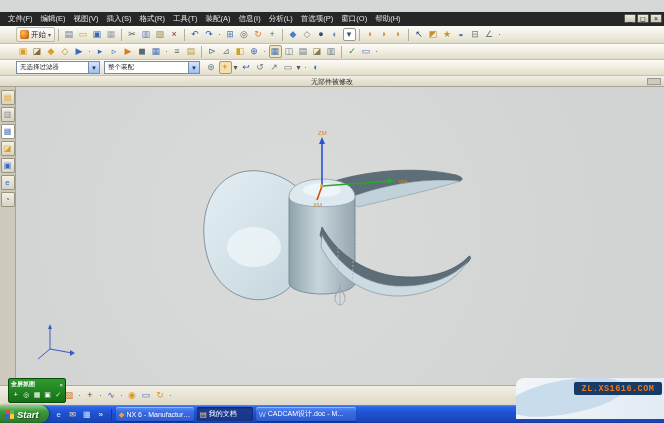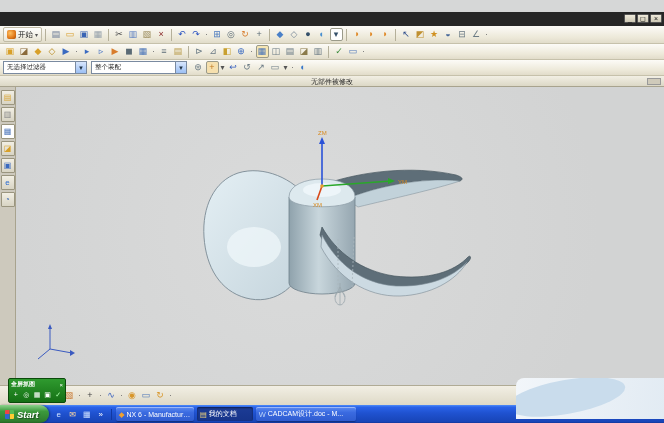--- a/index.html
+++ b/index.html
@@ -20,21 +20,21 @@
     background:linear-gradient(#bdbdbd,#7d7d7d); color:#111; border:1px solid #555; border-radius:1px; }
 
   
   .menubar { position:absolute; left:0; top:12px; right:0; height:14px; background:#262626;
     display:flex; align-items:center; padding-left:4px; }
   .menu-item { color:#e8e8e8; font-size:7.5px; padding:0 4px; white-space:nowrap; }
   .mdi-controls { position:absolute; right:2px; top:2px; display:flex; gap:1px; }
   .mdi-controls .win-btn { background:linear-gradient(#efeadb,#cdc8b4); }
 
   
-  .tb { position:absolute; left:0; right:0; display:flex; align-items:center; padding-left:3px;
+  .tb { position:absolute; left:0; right:0; display:flex; align-items:center; padding-left:16px;
     background:linear-gradient(#fcfbf7,#ece8d8 70%,#e1dcca); border-bottom:1px solid #c6c1ab; }
   .tb1 { top:26px; height:18px; }
   .tb2 { top:44px; height:16px; }
   .tb3 { top:60px; height:16px; }
   .tb-icons { display:flex; align-items:center; }
   .icon { width:13px; height:13px; margin:0 .5px; display:inline-flex; align-items:center;
     justify-content:center; font-size:9px; line-height:13px; border-radius:2px; }
   .icon.plain { width:6px; font-size:8px; }
   .icon.boxed { border:1px solid #9a9a8a; background:#fff; }
   .tb-sep { width:1px; height:12px; background:#b5b09a; margin:0 3px; display:inline-block; }
@@ -128,20 +128,34 @@
   .task-btn .t-ico { font-size:7.5px; flex:0 0 auto; }
   .task-btn .t-label { overflow:hidden; text-overflow:ellipsis; }
 </style>
 </head>
 <body>
 
 <div class="app">
 
 
   <div class="menubar">
+    <span style="display:flex">
+        <span class="menu-item">文件(F)</span>
+        <span class="menu-item">编辑(E)</span>
+        <span class="menu-item">视图(V)</span>
+        <span class="menu-item">插入(S)</span>
+        <span class="menu-item">格式(R)</span>
+        <span class="menu-item">工具(T)</span>
+        <span class="menu-item">装配(A)</span>
+        <span class="menu-item">信息(I)</span>
+        <span class="menu-item">分析(L)</span>
+        <span class="menu-item">首选项(P)</span>
+        <span class="menu-item">窗口(O)</span>
+        <span class="menu-item">帮助(H)</span>
+      </span>
     <span class="mdi-controls">
         <span class="win-btn">_</span>
         <span class="win-btn">◻</span>
         <span class="win-btn">×</span>
       </span>
   </div>
 
   <div class="tb tb1">
     <span class="start-btn">
       <span class="start-ico"></span>
@@ -341,20 +355,21 @@
           <span class="icon" style="color: rgb(255, 255, 255);">▣</span>
           <span class="icon" style="color: rgb(170, 255, 170);">✓</span>
         </div>
     </div>
 
   </div>
 
   <div class="watermark">
     <div class="wm-swoosh"></div>
     <div class="wm-right">
+      <div class="wm-url">ZL.XS1616.COM</div>
     </div>
   </div>
 
   <div class="taskbar">
     <div class="start-button">
       <span class="flag"></span>
       <span class="label">Start</span>
     </div>
     <div class="quick">
         <span class="icon" style="color: rgb(207, 226, 255);">e</span>

